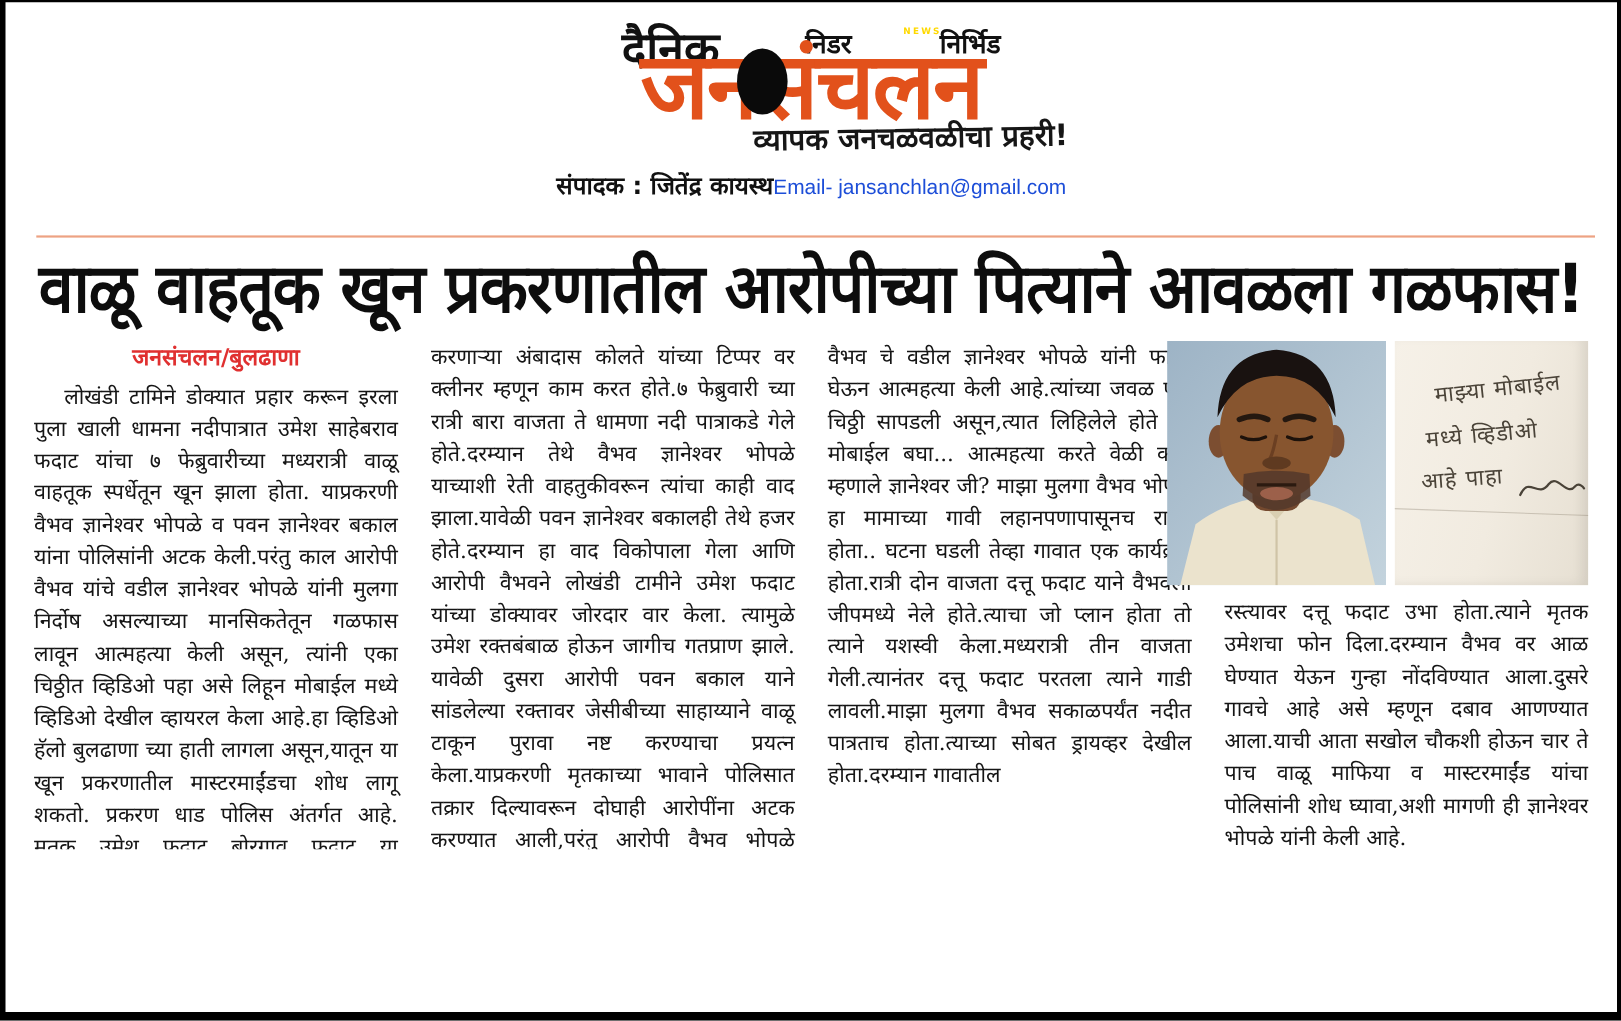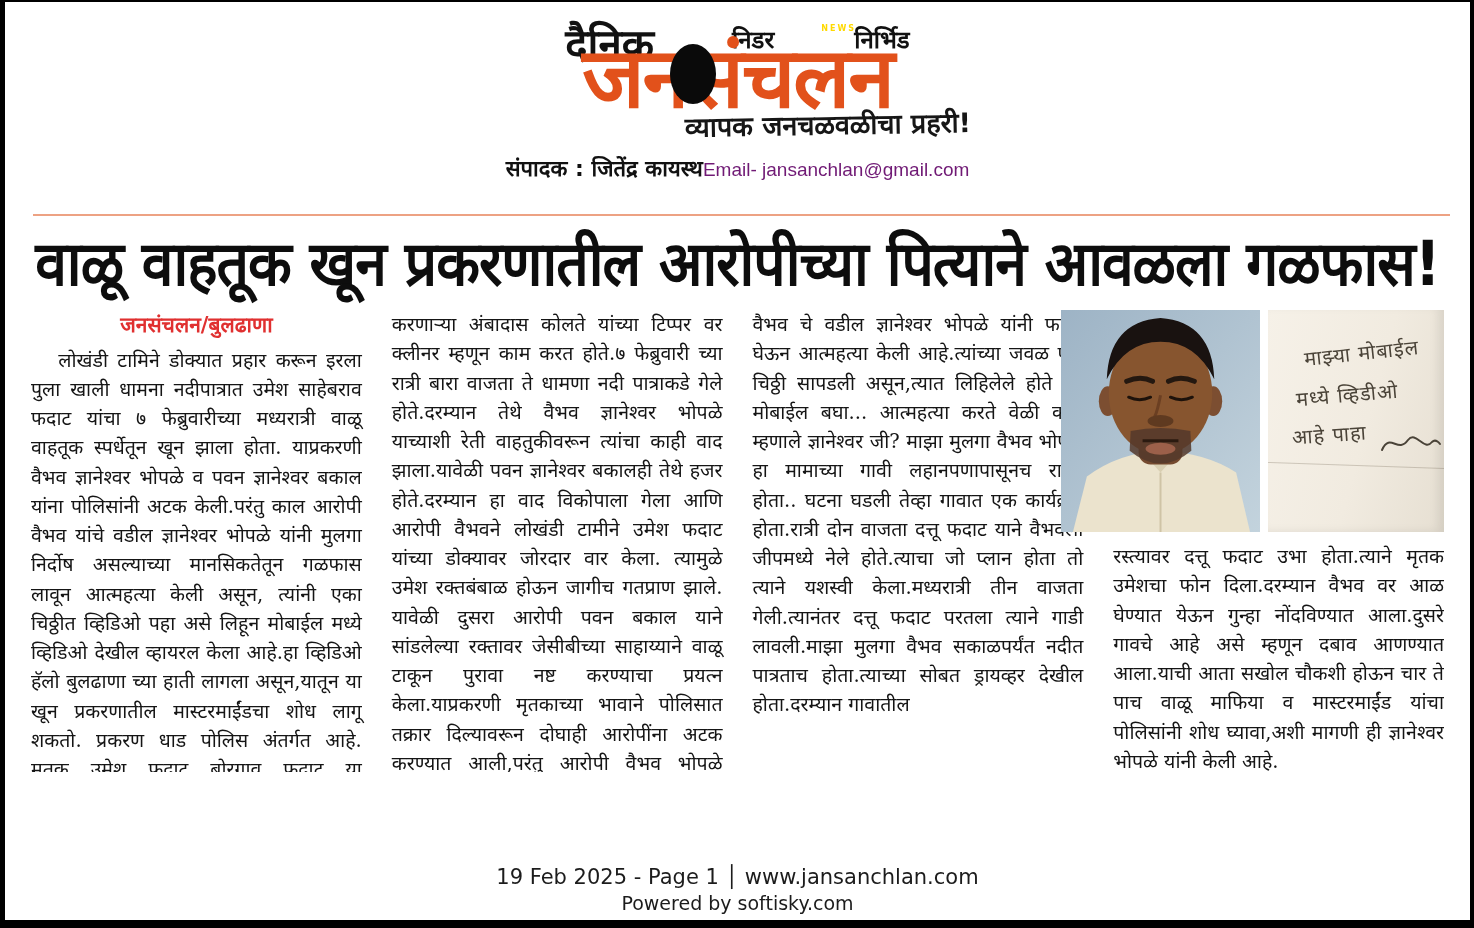--- a/index.html
+++ b/index.html
@@ -27,21 +27,21 @@
   .mic-head{width:38px;height:32px;margin:0 auto;background:#0d0d0d;border-radius:12px 12px 6px 6px;position:relative;}
   .mic-head:after{content:"";position:absolute;left:0;right:0;bottom:3px;height:8px;background:#c41212;}
   .mic-badge{width:46px;margin:1px auto 0;background:#1d4ed8;border-top:4px solid #f2c200;border-bottom:3px solid #f2c200;padding:1px 0 2px;}
   .mic-city{display:block;font-family:"DejaVu Serif", serif;font-style:italic;font-weight:bold;font-size:16px;color:#fff;line-height:1.05;}
   .mic-news{display:block;font-size:8px;font-weight:bold;color:#ffd900;letter-spacing:2px;line-height:1.1;margin-left:31px;}
   .mic-stem{width:13px;height:58px;margin:0 auto;background:linear-gradient(90deg,#c9c9c9,#8d8d8d);}
   .logo{position:relative;z-index:1;text-align:center;font-size:84px;font-weight:900;color:#e2511b;line-height:.92;margin-top:-40px;letter-spacing:-2px;}
   .tagline{position:relative;z-index:2;text-align:right;font-size:27px;font-weight:800;color:#161616;margin:-10px 2px 0 0;transform:rotate(-1deg);}
   .editor-row{display:flex;justify-content:center;align-items:baseline;gap:0;margin-top:8px;white-space:nowrap;}
   .editor{font-size:22px;font-weight:bold;color:#111;}
-  .email{font-size:19px;color:#701a75;font-family:"Liberation Sans", sans-serif;}
+  .email{font-size:19px;color:#1d4ed8;font-family:"Liberation Sans", sans-serif;}
 
   
   .rule{border:none;border-top:2px solid #eda283;margin:10px 20px 0 28px;}
   .headline{margin:16px 20px 0;text-align:center;font-size:57px;font-weight:900;color:#0d0d0d;line-height:1.02;letter-spacing:-1px;transform:scaleY(1.08);transform-origin:top center;}
   .subheadline{margin:16px 20px 0;text-align:center;font-size:33px;font-weight:800;color:#101010;line-height:1.05;}
 
   
   .columns{
     margin:20px 26px 0;
     display:grid;grid-template-columns:repeat(4,1fr);gap:30px;
@@ -157,18 +157,14 @@
           <svg class="note-sign" width="62" height="30" viewBox="0 0 62 30" xmlns="http://www.w3.org/2000/svg">
             <path d="M2,22 C10,4 18,26 28,12 C36,2 44,24 52,14 C56,10 60,16 60,16" stroke="#4a4338" stroke-width="2" fill="none" stroke-linecap="round"></path>
           </svg>
           <span class="note-crease"></span>
         </div>
       </div>
       <p>रस्त्यावर दत्तू फदाट उभा होता.त्याने मृतक उमेशचा फोन दिला.दरम्यान वैभव वर आळ घेण्यात येऊन गुन्हा नोंदविण्यात आला.दुसरे गावचे आहे असे म्हणून दबाव आणण्यात आला.याची आता सखोल चौकशी होऊन चार ते पाच वाळू माफिया व मास्टरमाईंड यांचा पोलिसांनी शोध घ्यावा,अशी मागणी ही ज्ञानेश्वर भोपळे यांनी केली आहे.</p>
     </div>
   </main>
 
-  <footer class="footer">
-    <div class="footer-line1">19 Feb 2025 - Page 1 │ www.jansanchlan.com</div>
-    <div class="footer-line2">Powered by softisky.com</div>
-  </footer>
 
 </div>
 
 </body></html>

